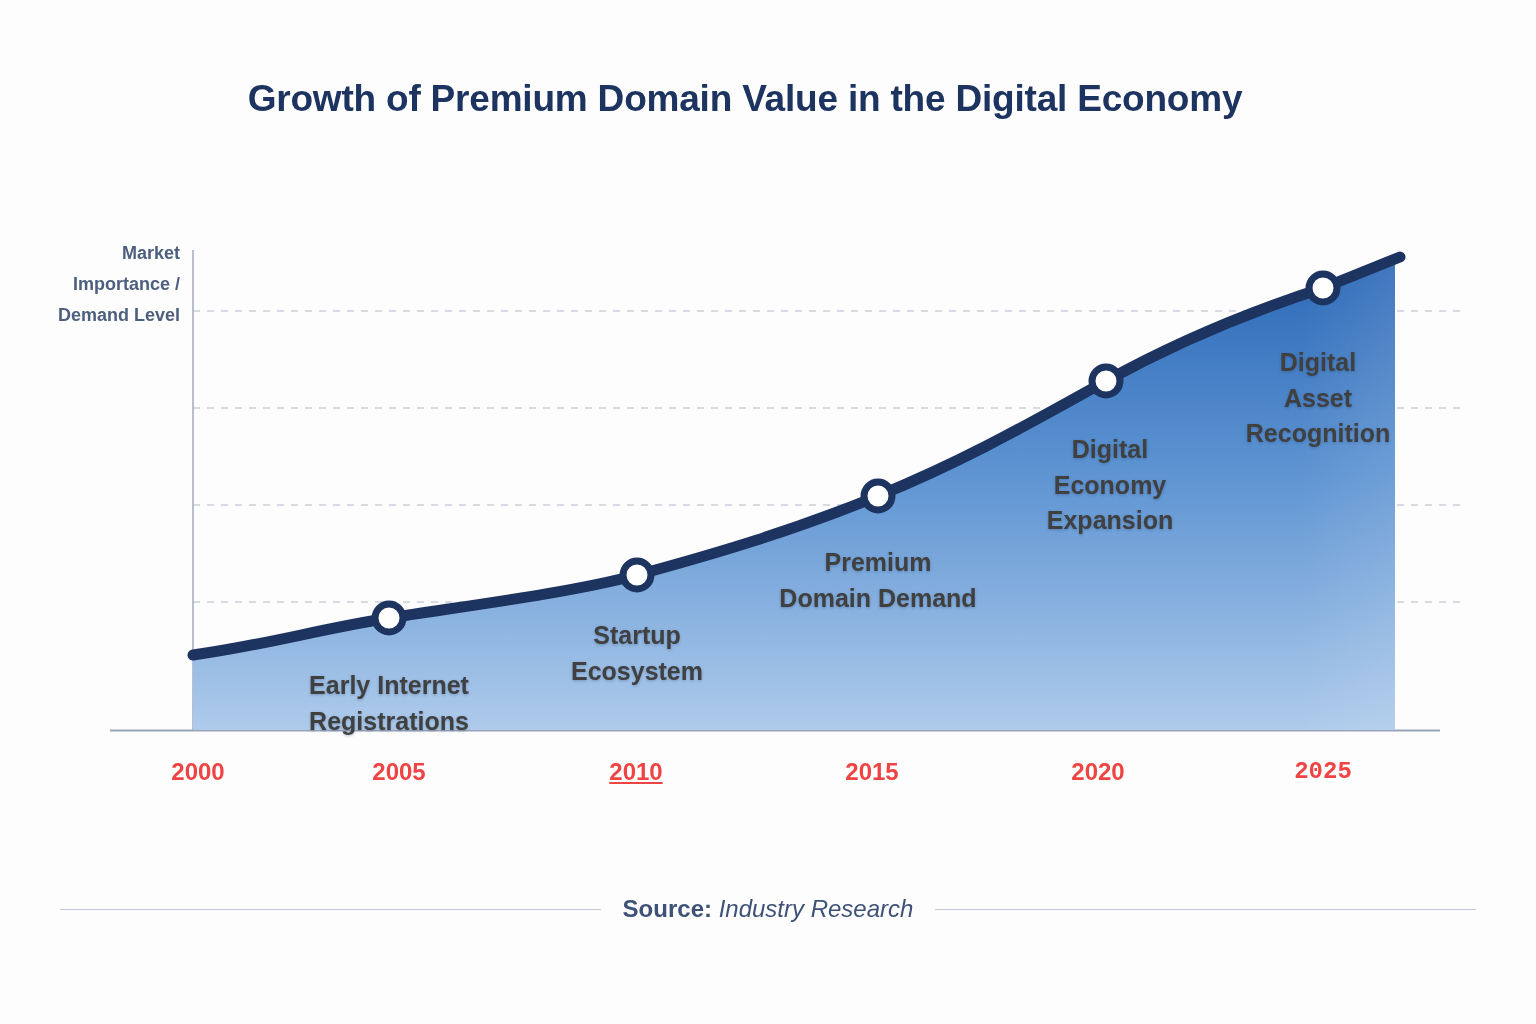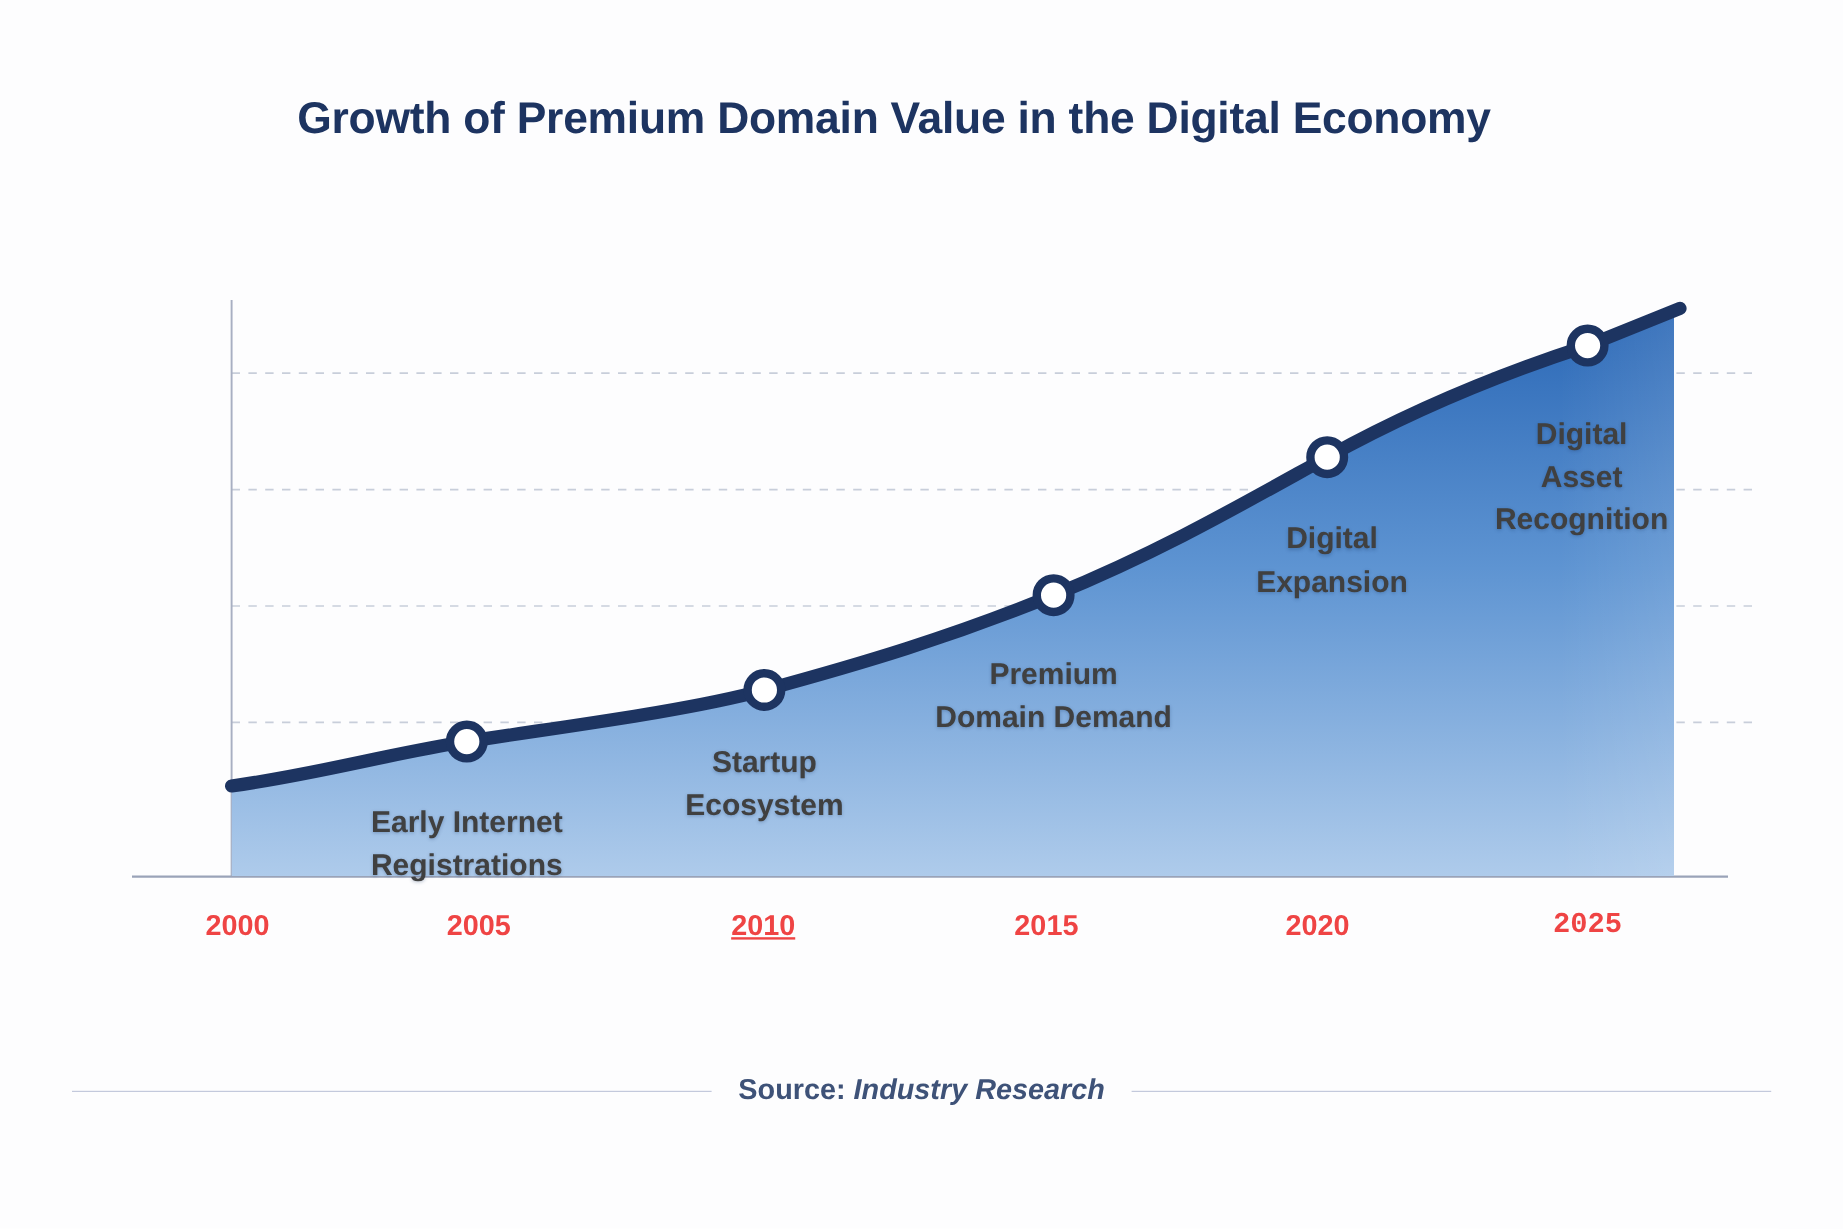--- a/index.html
+++ b/index.html
@@ -103,29 +103,34 @@
     height: 1px;
     background: #C3C9DC;
   }
   .source-text {
     flex: 0 0 auto;
     font-size: 24px;
     color: #3E5278;
     white-space: nowrap;
   }
   .source-text .src-lbl { font-weight: bold; }
-  .source-text .src-val { font-weight: bold; font-style: italic; }
+  .source-text .src-val { font-weight: normal; font-style: italic; }
 </style>
 </head>
 <body>
 
 <div id="stage">
 
   <div class="chart-title">Growth of Premium Domain Value in the Digital Economy</div>
 
+  <div class="y-axis-label">
+    <div>Market</div>
+    <div>Importance /</div>
+    <div>Demand Level</div>
+  </div>
 
   <svg id="plot" viewBox="0 0 1536 1024" xmlns="http://www.w3.org/2000/svg">
     <defs>
       <linearGradient id="areaGrad" x1="0" y1="0" x2="0" y2="1">
         <stop offset="0%" stop-color="#2C69B7" stop-opacity="1"></stop>
         <stop offset="45%" stop-color="#5E94D2" stop-opacity="1"></stop>
         <stop offset="100%" stop-color="#AECBEB" stop-opacity="1"></stop>
       </linearGradient>
       <linearGradient id="areaFade" x1="0" y1="0" x2="1" y2="0">
         <stop offset="0%" stop-color="#ffffff" stop-opacity="0"></stop>
@@ -203,20 +208,21 @@
     <span>Ecosystem</span>
   </div>
 
   <div class="annot" style="left:878px; top:545px;">
     <span>Premium</span>
     <span>Domain Demand</span>
   </div>
 
   <div class="annot" style="left:1110px; top:432px;">
     <span>Digital</span>
+    <span>Economy</span>
     <span>Expansion</span>
   </div>
 
   <div class="annot" style="left:1318px; top:345px;">
     <span>Digital</span>
     <span>Asset</span>
     <span>Recognition</span>
   </div>
 
   <div class="source-row">

